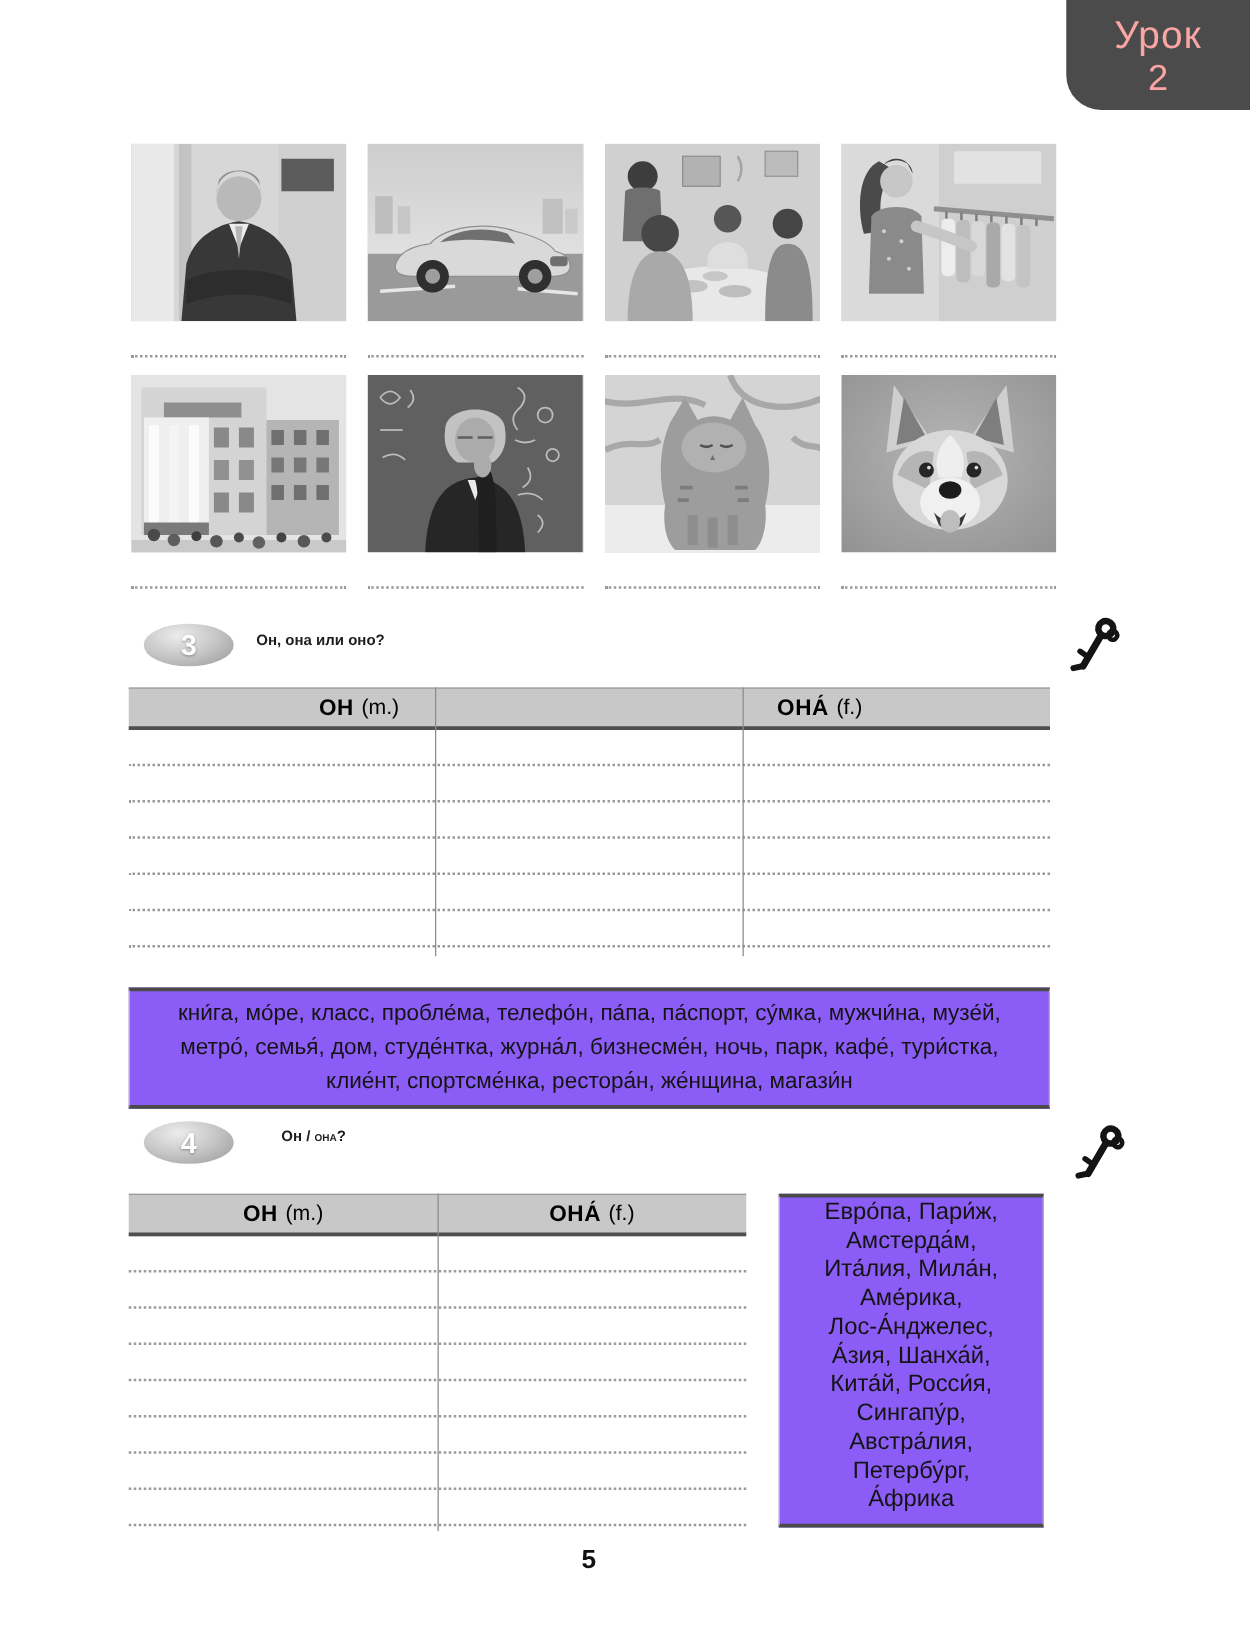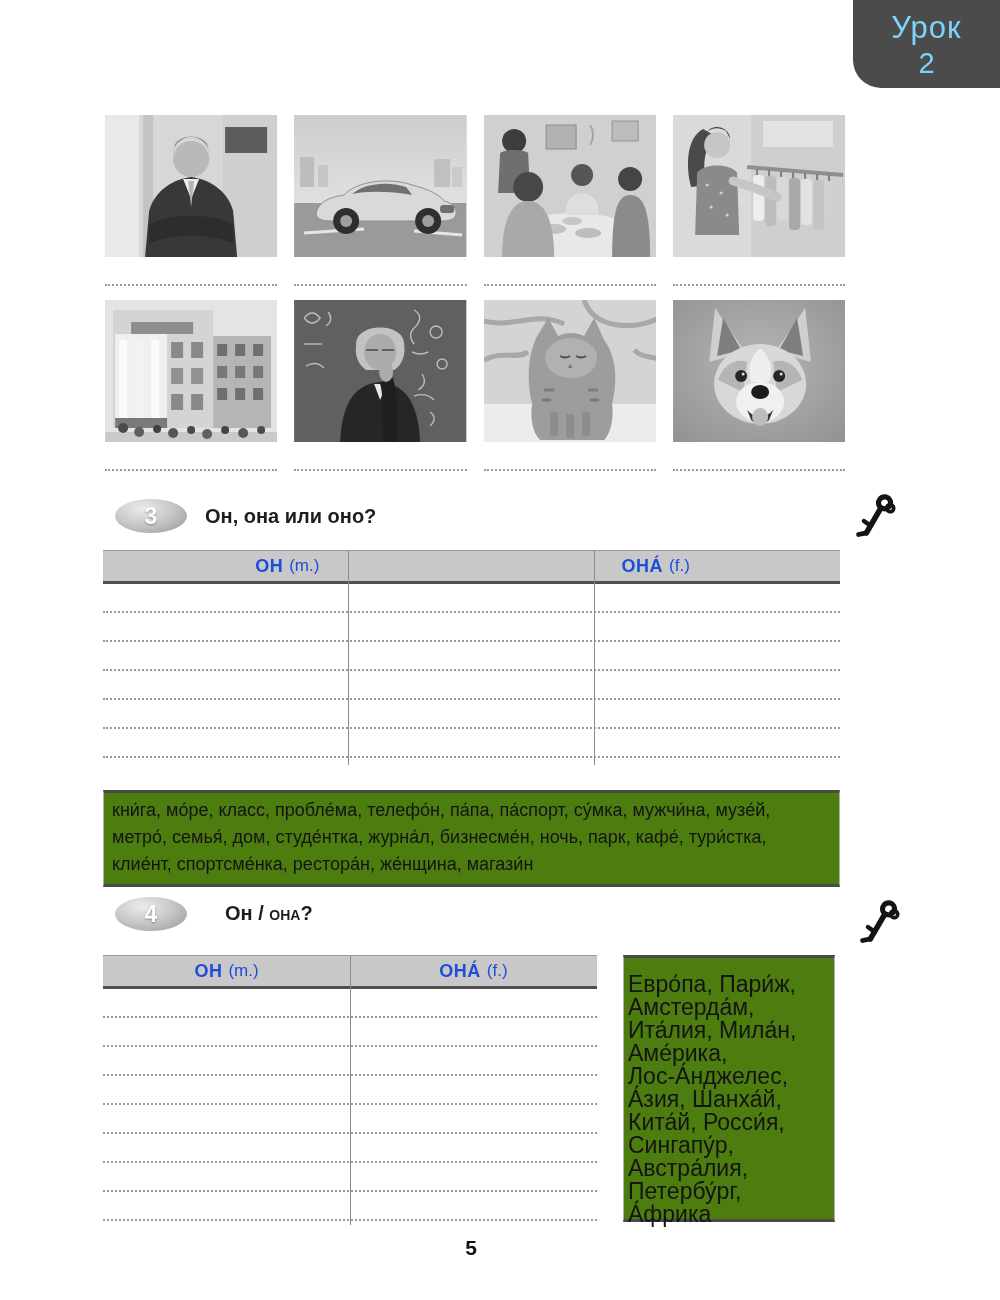--- a/index.html
+++ b/index.html
@@ -1,59 +1,59 @@
 <!DOCTYPE html>
 <html><head>
 <meta charset="utf-8">
 <style>
   html,body{margin:0;padding:0;background:#fff;}
   .page{position:relative;width:1000px;height:1300px;background:#ffffff;
         font-family:"Liberation Sans",sans-serif;overflow:hidden;color:#1a1a1a;}
 
   
   .lesson-badge{position:absolute;right:0;top:0;width:147px;height:88px;background:#4b4b4b;
-    border-radius:0 0 0 28px;color:#7dd3fc;text-align:center;}
+    border-radius:0 0 0 28px;color:#fca5a5;text-align:center;}
   .lesson-badge .l1{font-size:31px;margin-top:10px;letter-spacing:1px;}
   .lesson-badge .l2{font-size:29px;margin-top:1px;}
 
   
   .photo-grid{position:absolute;left:105px;top:115px;width:740px;display:grid;
     grid-template-columns:repeat(4,1fr);column-gap:17px;}
   .photo-cell{display:flex;flex-direction:column;}
   .photo{height:142px;overflow:hidden;background:#ddd;}
   .photo svg{width:100%;height:100%;display:block;}
   .caption-line{height:0;border-bottom:2px dotted #9a9a9a;margin-top:27px;margin-bottom:14px;}
 
   
   .ex-badge{position:absolute;width:72px;height:34px;border-radius:50%;
     background:radial-gradient(ellipse at 38% 28%,#ececec 0%,#c7c7c7 48%,#969696 100%);
     display:flex;align-items:center;justify-content:center;color:#fff;font-weight:bold;
     font-size:23px;text-shadow:0 1px 2px rgba(0,0,0,.35);}
-  .ex-title{position:absolute;font-weight:bold;font-size:20px;color:#1d1d1d;}
+  .ex-title{position:absolute;font-weight:bold;font-size:12px;color:#1d1d1d;}
   .smallcaps{font-variant:small-caps;}
 
   .key-icon{position:absolute;transform:rotate(16deg);}
 
   
   .ex-table{position:absolute;}
   .thead{display:flex;height:30px;background:#c8c8c8;border-top:1px solid #9a9a9a;
     border-bottom:3px solid #4f4f4f;box-sizing:content-box;}
-  .th{flex:1;display:flex;align-items:center;justify-content:center;gap:6px;font-size:18px;color:#1d4ed8;}
+  .th{flex:1;display:flex;align-items:center;justify-content:center;gap:6px;font-size:18px;color:#000000;}
   .th .lbl{font-weight:bold;letter-spacing:.5px;}
   .th .note{font-weight:normal;font-size:17px;}
   .wline{height:27px;border-bottom:2px dotted #999;}
   .vline{position:absolute;width:1px;background:#8b8b8b;top:0;}
 
   
-  .gray-box{position:absolute;box-sizing:border-box;background:#4d7c0f;
+  .gray-box{position:absolute;box-sizing:border-box;background:#8b5cf6;
     border-top:3px solid #4a4a4a;border-bottom:3px solid #4a4a4a;
     border-left:1px solid #b0b0b0;border-right:1px solid #b0b0b0;
-    text-align:left;white-space:pre-line;color:#141414;}
+    text-align:center;white-space:pre-line;color:#141414;}
   .word-bank{left:103px;top:790px;width:737px;font-size:18px;line-height:27px;padding:4px 8px 6px;}
-  .city-box{left:623px;top:955px;width:212px;height:267px;font-size:23px;line-height:23px;padding:15px 4px;}
+  .city-box{left:623px;top:955px;width:212px;height:267px;font-size:19px;line-height:23px;padding:0 4px;}
 
   .page-num{position:absolute;left:450px;top:1236px;width:42px;text-align:center;
     font-weight:bold;font-size:21px;color:#111;}
 </style>
 </head>
 <body>
 
 <div class="page">
 
   <div class="lesson-badge">

